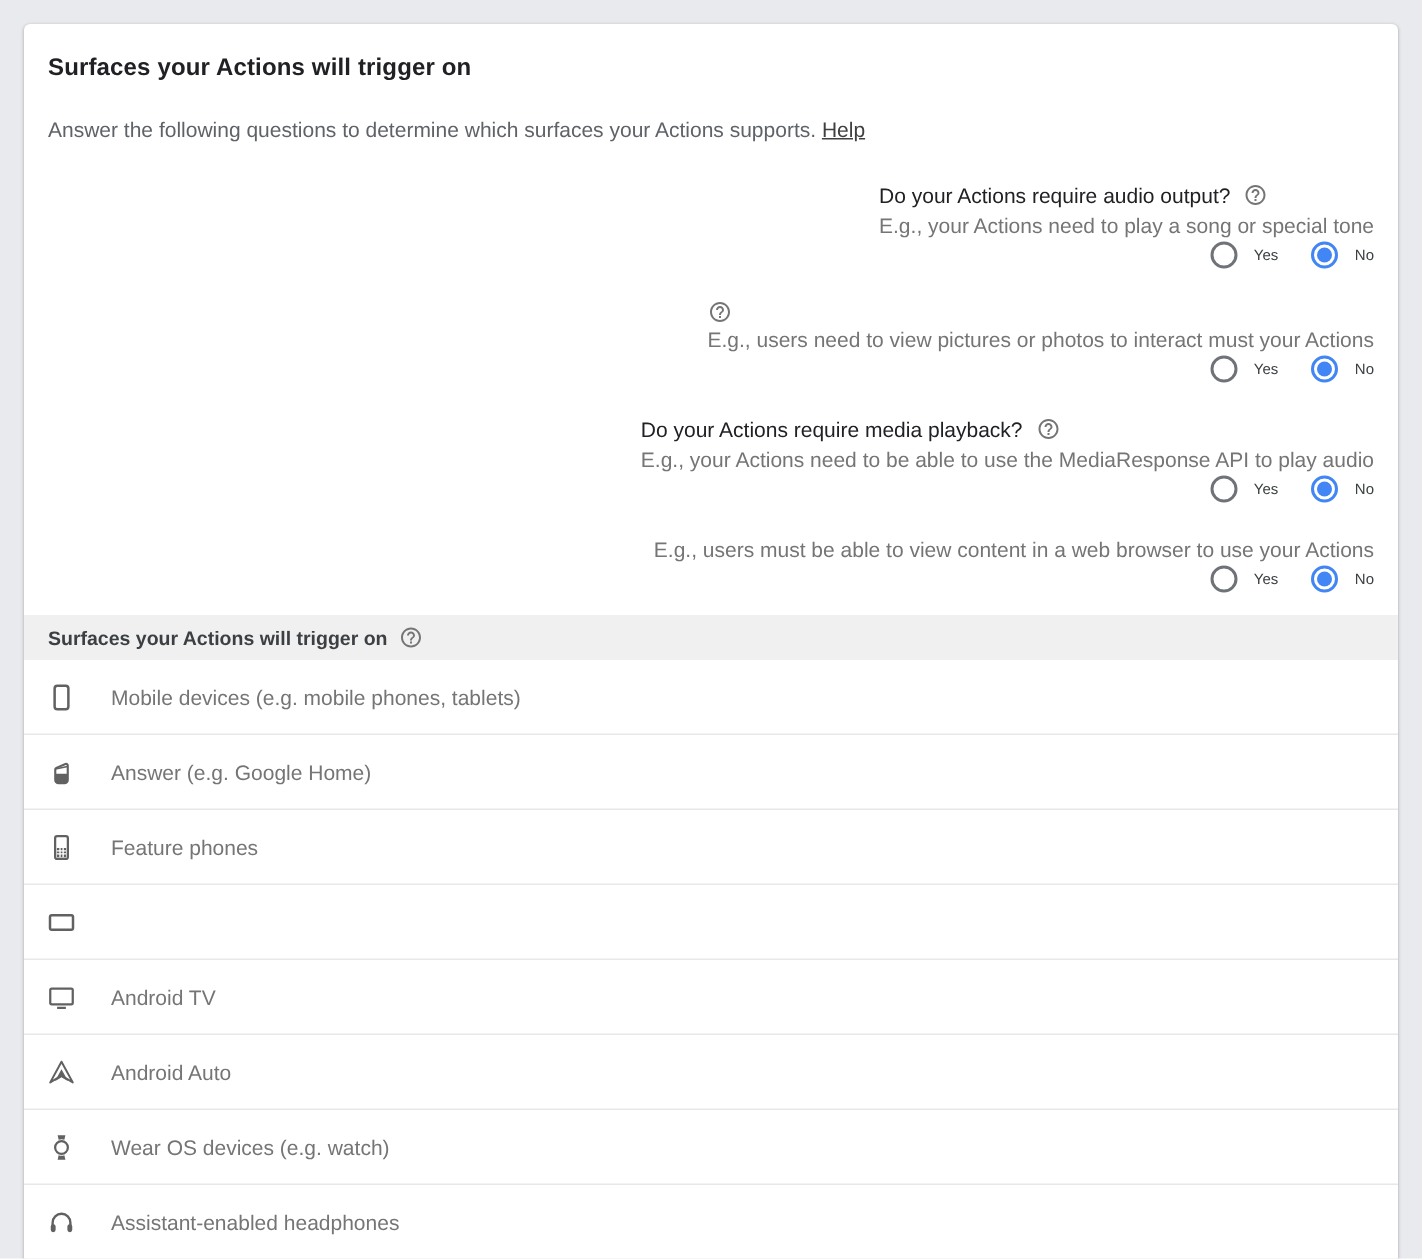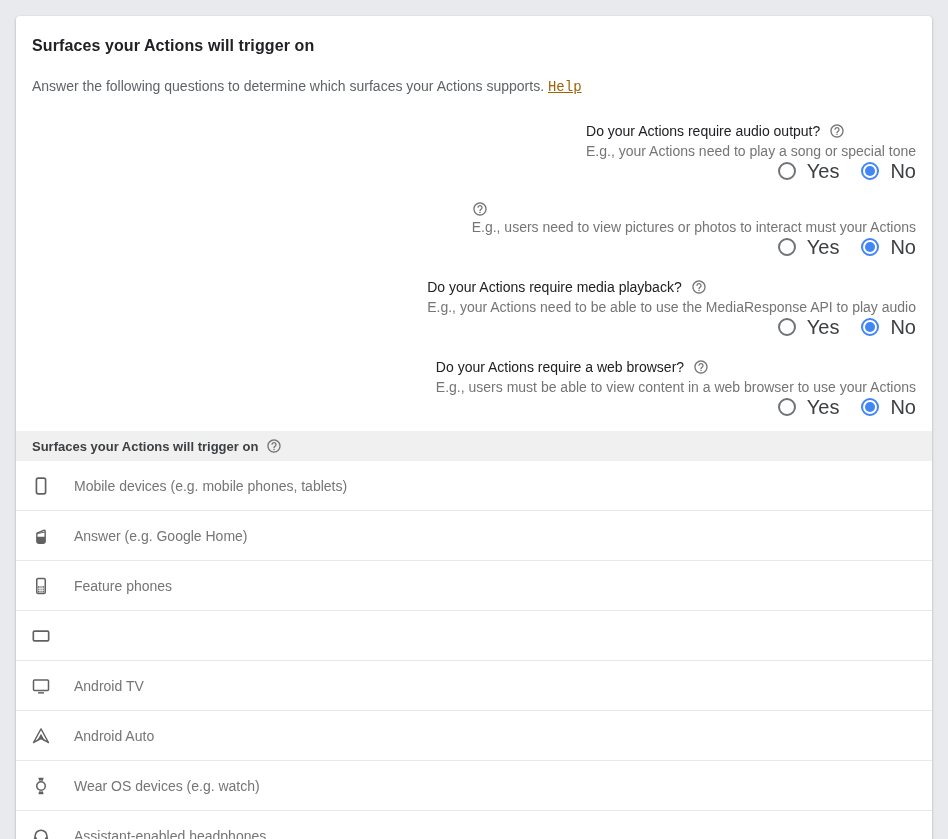--- a/index.html
+++ b/index.html
@@ -15,21 +15,21 @@
     box-shadow:0 1px 2px rgba(60,64,67,.3),0 1px 3px rgba(60,64,67,.15);
     box-sizing:border-box;
   }
   .top-section{padding:20px 16px 0 16px;}
   .card-title{
     margin:0;font-size:16px;font-weight:700;color:#202124;line-height:19px;letter-spacing:.1px;
   }
   .intro{
     margin-top:21px;font-size:14px;color:#5f6368;line-height:20px;
   }
-  .help-link{color:#a16207;text-decoration:underline;cursor:pointer;font-family:Liberation Mono, monospace;}
+  .help-link{color:#404040;text-decoration:underline;cursor:pointer;}
   .question{
     display:flex;justify-content:space-between;align-items:flex-end;margin-top:20px;flex-direction:column;
   }
   .question.first{margin-top:24px;}
   .q-text{min-width:0;}
   .q-title-row{display:flex;align-items:center;gap:9px;}
   .q-title{font-size:14px;color:#202124;line-height:20px;}
   .q-hint{font-size:14px;color:#757575;line-height:20px;}
   .help-icon{
     width:16px;height:16px;flex:none;color:#757575;display:inline-flex;cursor:pointer;
@@ -40,21 +40,21 @@
   .radio-option + .radio-option{margin-left:22px;}
   .radio{
     width:18px;height:18px;border-radius:50%;box-sizing:border-box;
     border:2px solid #6f7377;position:relative;flex:none;background:#fff;
   }
   .radio.selected{border-color:#4285f4;}
   .radio.selected::after{
     content:"";position:absolute;left:2px;top:2px;right:2px;bottom:2px;
     border-radius:50%;background:#4285f4;
   }
-  .radio-label{margin-left:11px;font-size:20px;color:#3c4043;}
+  .radio-label{margin-left:11px;font-size:10px;color:#3c4043;}
   .surfaces-header{
     margin-top:14px;height:30px;background:#f0f0f0;
     display:flex;align-items:center;gap:8px;padding:0 16px;
   }
   .surfaces-header-title{font-size:13px;font-weight:700;color:#3c4043;}
   .surface-row{
     height:49px;display:flex;align-items:center;padding:0 14px;
     border-bottom:1px solid #e8e8e8;background:#fff;text-align:right;
   }
   .surface-row:last-child{border-bottom:none;}
@@ -141,28 +141,20 @@
         </span>
         <span class="radio-option">
           <span class="radio selected"></span>
           <span class="radio-label">No</span>
         </span>
       </div>
     </div>
 
     <div class="question">
       <div class="q-text">
-        <div class="q-title-row">
-          <span class="q-title">Do your Actions require a web browser?</span>
-          <span class="help-icon">
-            <svg viewBox="0 0 24 24">
-                <path fill="currentColor" d="M11 16h2v2h-2zm1-14C6.48 2 2 6.48 2 12s4.48 10 10 10 10-4.48 10-10S17.52 2 12 2zm0 18c-4.41 0-8-3.59-8-8s3.59-8 8-8 8 3.59 8 8-3.59 8-8 8zm0-14c-2.21 0-4 1.79-4 4h2c0-1.1.9-2 2-2s2 .9 2 2c0 2-3 1.75-3 5h2c0-2.25 3-2.5 3-5 0-2.21-1.79-4-4-4z"></path>
-              </svg>
-          </span>
-        </div>
         <div class="q-hint">E.g., users must be able to view content in a web browser to use your Actions</div>
       </div>
       <div class="radio-group">
         <span class="radio-option">
           <span class="radio"></span>
           <span class="radio-label">Yes</span>
         </span>
         <span class="radio-option">
           <span class="radio selected"></span>
           <span class="radio-label">No</span>

